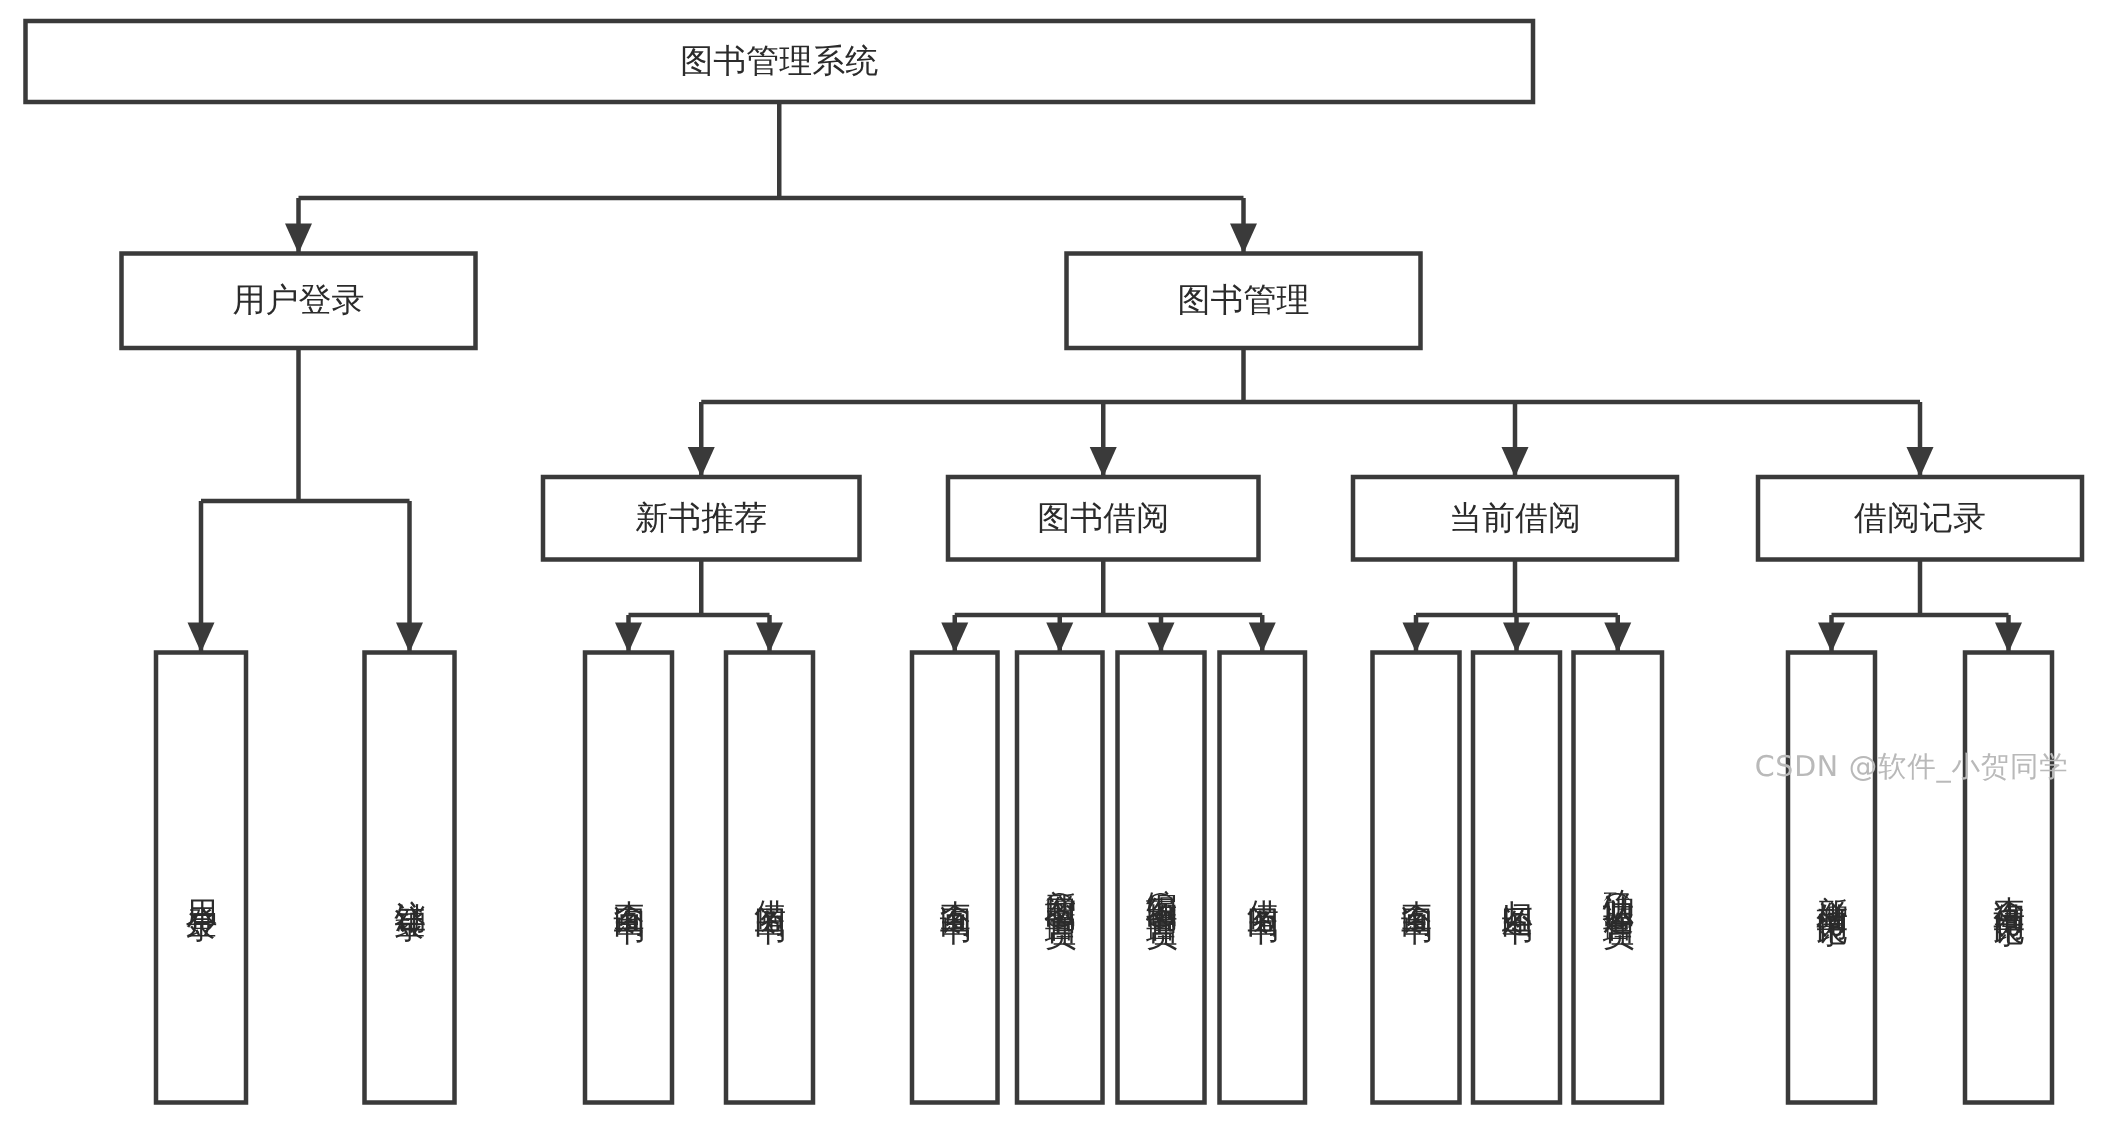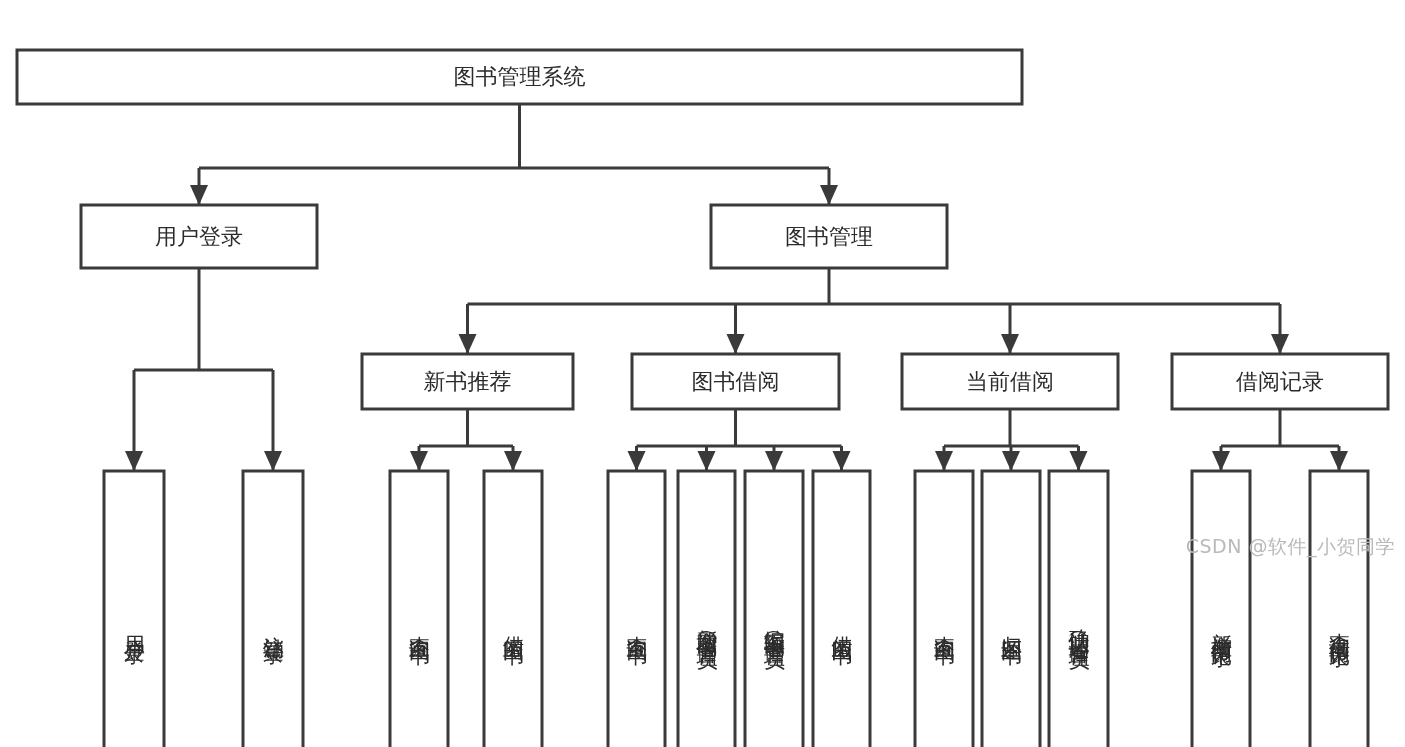--- a/index.html
+++ b/index.html
@@ -1,41 +1,41 @@
 <!DOCTYPE html>
 <html><head>
 <meta charset="utf-8">
 <style>
   html,body{margin:0;padding:0;background:#ffffff;}
   body{
     font-family:"DejaVu Sans","Liberation Sans",sans-serif;
     width:1405px;height:747px;overflow:hidden;position:relative;
   }
-  #diagram-root{position:relative;width:1405px;height:530px;margin-top:36px;}
+  #diagram-root{position:relative;width:1405px;height:530px;}
   svg#tree-svg{position:absolute;top:0;left:0;width:1405px;height:747px;display:block;}
   .node-box{fill:#ffffff;stroke:#3a3a3a;stroke-width:3;}
   .connector{stroke:#3a3a3a;stroke-width:3;fill:none;}
   .arrow-head{fill:#3a3a3a;stroke:none;}
   .node-label{
     fill:#2b2b2b;font-family:"DejaVu Sans","Liberation Sans",sans-serif;
     font-size:22px;text-anchor:middle;dominant-baseline:middle;
   }
   
   .leaf-label-wrap{
     position:absolute;display:flex;align-items:flex-start;justify-content:center;
     pointer-events:none;
   }
   .leaf-label{
     writing-mode:vertical-rl;text-orientation:upright;
     font-family:"DejaVu Sans","Liberation Sans",sans-serif;
     font-size:21px;line-height:1;color:#2b2b2b;letter-spacing:3px;
     white-space:nowrap;
   }
   #watermark{
-    position:absolute;right:10px;bottom:6px;
+    position:absolute;right:26px;bottom:6px;
     font-family:"DejaVu Sans","Liberation Sans",sans-serif;
     font-size:19px;color:#b9b9b9;letter-spacing:.5px;white-space:nowrap;
   }
 </style>
 </head>
 <body>
 
 <div id="diagram-root">
 
   <svg id="tree-svg" viewBox="0 0 1405 747">

